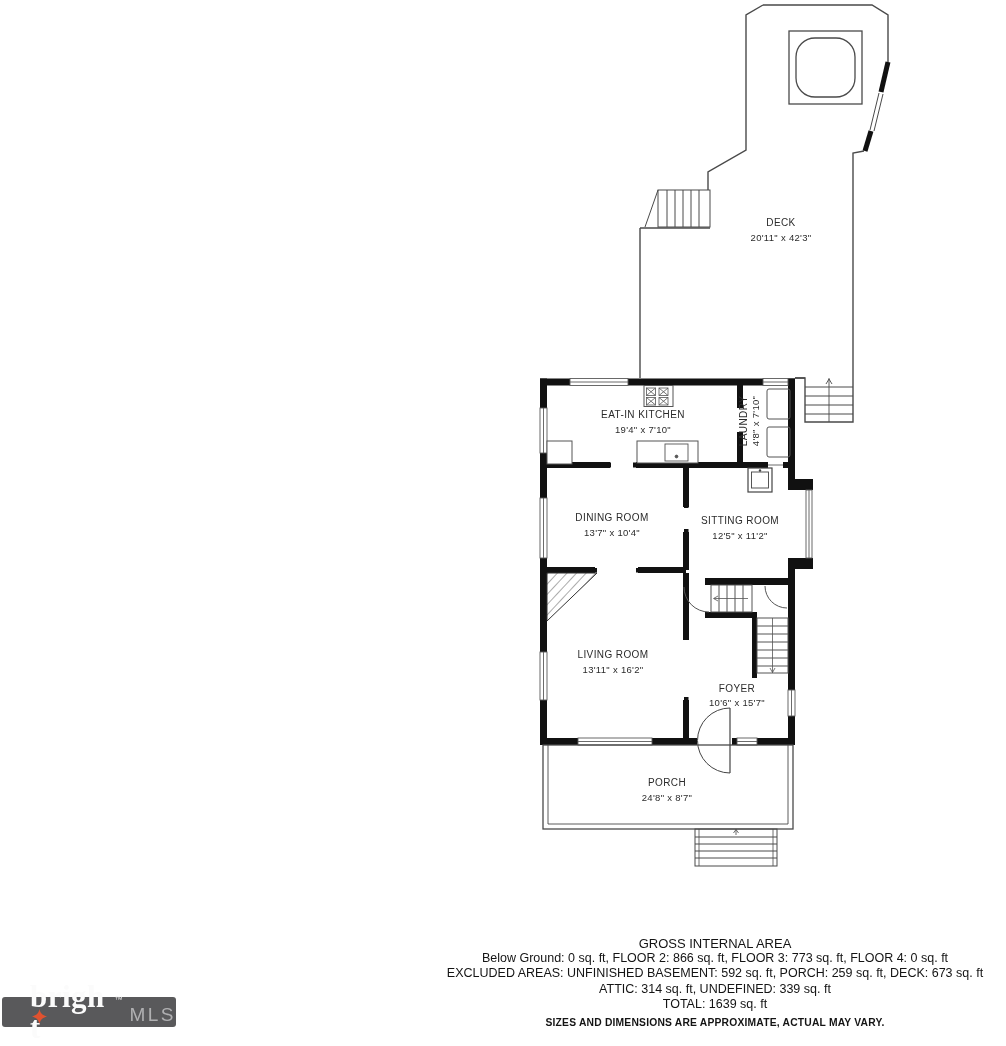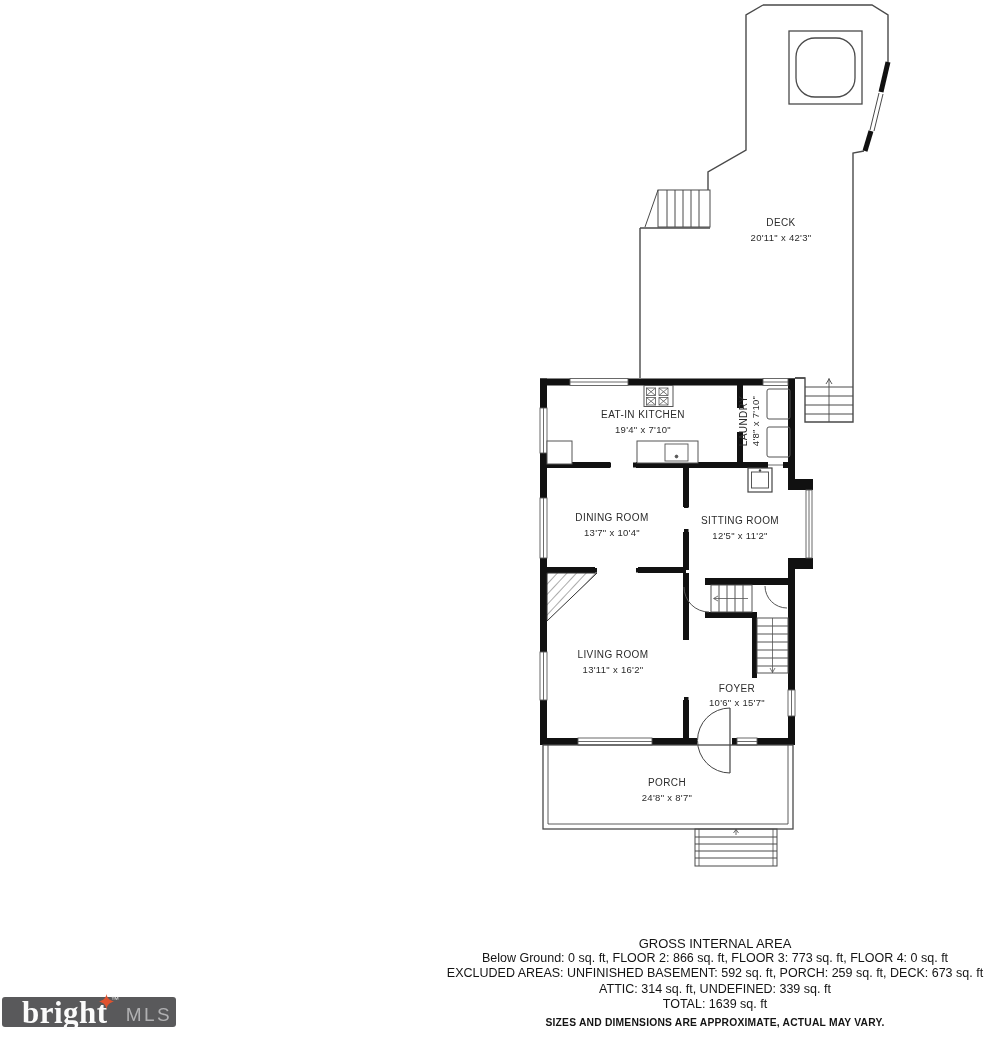--- a/index.html
+++ b/index.html
@@ -6,21 +6,21 @@
   .canvas{position:relative;width:1006px;height:1046px;background:#ffffff;overflow:hidden;
           font-family:"Liberation Sans",sans-serif;text-decoration:underline;}
   svg text{font-family:"Liberation Sans",sans-serif;fill:#2b2b2b;}
   .room-name{font-size:10px;letter-spacing:.4px;}
   .room-dims{font-size:9.5px;letter-spacing:.3px;}
   .footer{position:absolute;left:420px;top:936px;width:590px;text-align:center;
           color:#141414;font-size:12.5px;line-height:15.2px;}
   .footer .title{font-size:13px;}
   .footer .disclaimer{font-size:10.3px;font-weight:600;letter-spacing:.2px;margin-top:3px;}
   .logo{position:absolute;left:2px;top:997px;width:174px;height:30px;background:#59595b;
-        border-radius:3px;display:flex;align-items:center;padding-left:20px;box-sizing:border-box;}
+        border-radius:3px;display:flex;align-items:center;padding-left:28px;box-sizing:border-box;}
   .logo .brand{font-family:"Liberation Serif",serif;font-weight:600;font-size:31px;
                color:#fbfbfb;letter-spacing:.5px;line-height:1;position:relative;}
   .logo .t-wrap{position:relative;display:inline-block;}
   .logo .star{position:absolute;right:-6px;top:-3px;}
   .logo .tm{color:#e2e2e2;font-size:8px;position:relative;top:-13px;margin-left:3px;
             font-family:"Liberation Sans",sans-serif;}
   .logo .mls{color:#b0b0b2;font-size:19px;letter-spacing:2.5px;margin-left:7px;
              font-family:"Liberation Sans",sans-serif;position:relative;top:3px;}
 </style>
 </head>

